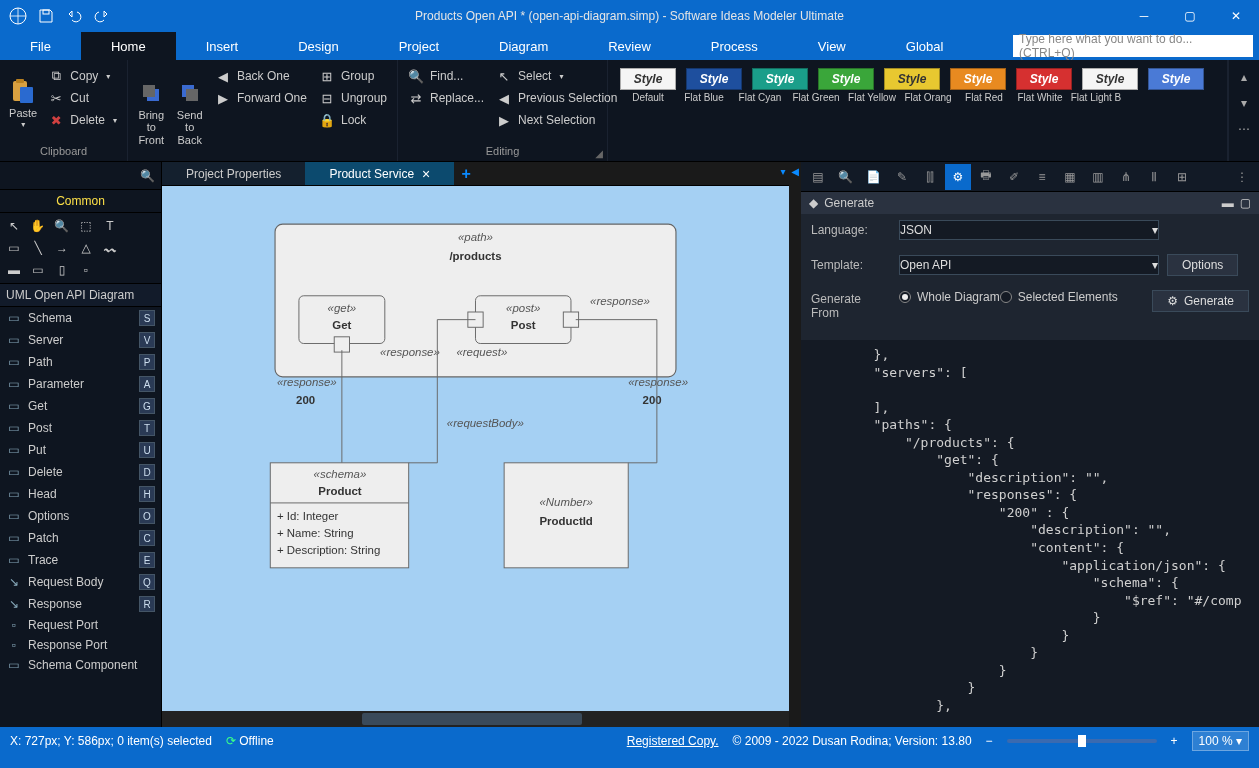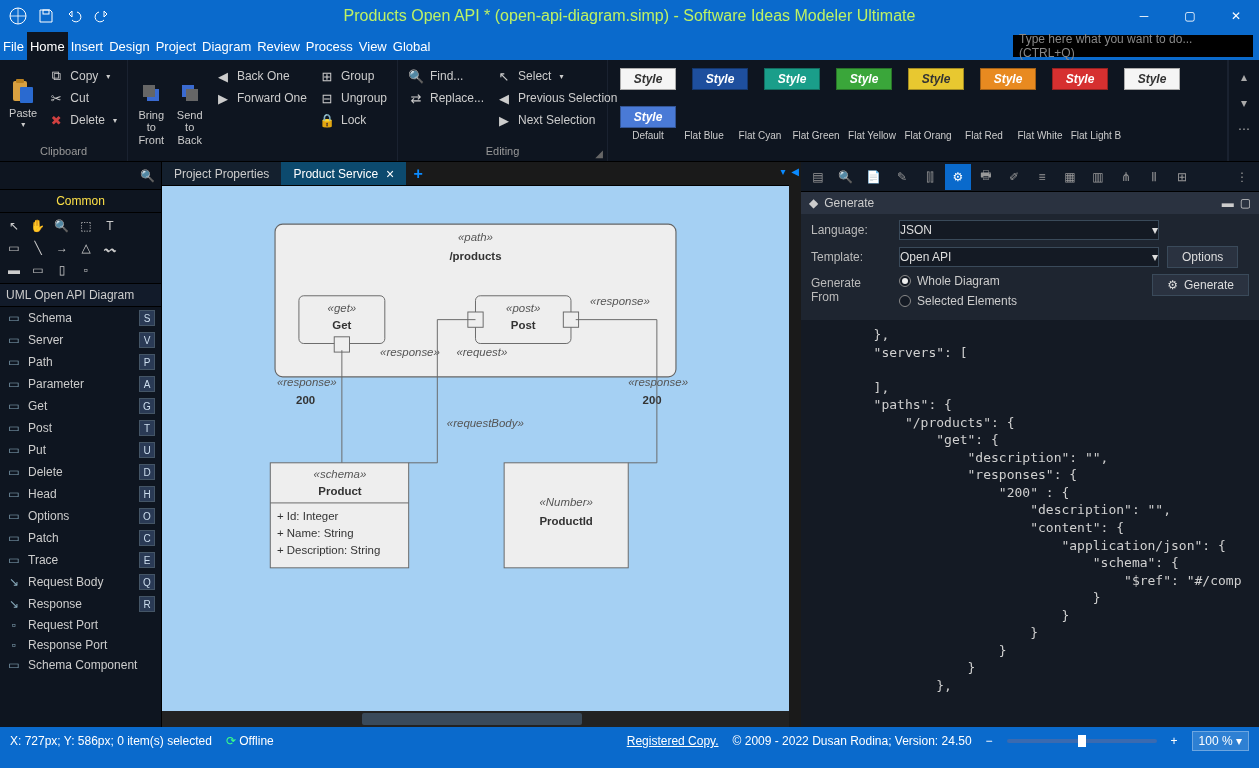--- a/index.html
+++ b/index.html
@@ -1,77 +1,77 @@
 <!DOCTYPE html>
 <html><head>
 <meta charset="utf-8">
 <style>
 *{box-sizing:border-box;margin:0;padding:0;font-family:"Segoe UI",Arial,sans-serif;font-size:12px;user-select:none}
 body{background:#000;overflow:hidden;width:1259px;height:768px;position:relative}
 .titlebar{height:32px;background:#0a6acc;display:flex;align-items:center;color:#fff;position:relative}
 .titlebar-left{display:flex;align-items:center;gap:8px;padding-left:8px}
 .titlebar-icon{width:20px;height:20px;display:flex;align-items:center;justify-content:center}
-.titlebar-title{position:absolute;left:50%;transform:translateX(-50%);color:#bef264;font-size:16px}
+.titlebar-title{position:absolute;left:50%;transform:translateX(-50%);color:#e5e5e5;font-size:12px}
 .titlebar-right{margin-left:auto;display:flex}
 .winbtn{width:46px;height:32px;display:flex;align-items:center;justify-content:center;color:#fff;cursor:pointer}
 .menubar{height:28px;background:#0a6acc;display:flex;align-items:stretch;color:#fff}
-.menutab{padding:0 3px;display:flex;align-items:center;cursor:pointer;font-size:13px}
+.menutab{padding:0 30px;display:flex;align-items:center;cursor:pointer;font-size:13px}
 .menutab.file{background:#0a6acc;font-weight:500}
 .menutab.active{background:#0e1520;color:#fff}
 .menuspacer{flex:1}
-.menusearch{width:240px;margin:3px 6px;background:#000000;color:#888;padding:2px 6px;display:flex;align-items:center;font-size:11px}
+.menusearch{width:240px;margin:3px 6px;background:#ffffff;color:#888;padding:2px 6px;display:flex;align-items:center;font-size:11px}
 .ribbon{height:102px;background:#0e1520;display:flex;border-bottom:1px solid #000;color:#ccc}
 .ribgroup{display:flex;flex-direction:column;padding:4px 6px 0 6px;border-right:1px solid #1a2230;position:relative}
 .ribgroup-body{flex:1;display:flex;gap:4px}
 .ribgroup-label{text-align:center;font-size:11px;color:#999;padding:2px 0;height:18px}
 .bigbtn{display:flex;flex-direction:column;align-items:center;justify-content:center;width:42px;cursor:pointer;padding:4px 2px;gap:2px}
 .bigbtn .ico{width:28px;height:28px;display:flex;align-items:center;justify-content:center}
 .bigbtn span{font-size:11px;text-align:center;line-height:1.1}
 .btncol{display:flex;flex-direction:column;gap:2px;justify-content:flex-start;padding-top:2px}
 .smbtn{display:flex;align-items:center;gap:6px;padding:2px 4px;cursor:pointer;font-size:11px;color:#ccc;white-space:nowrap}
 .smbtn .ico{width:16px;height:16px;display:flex;align-items:center;justify-content:center;font-size:13px}
-.styles-row{display:flex;gap:16px;flex-wrap:wrap;padding:4px 6px 0 6px}
+.styles-row{display:flex;gap:10px;flex-wrap:wrap;padding:4px 6px 0 6px}
 .stylebtn{width:56px;height:22px;display:flex;align-items:center;justify-content:center;font-style:italic;font-weight:bold;cursor:pointer;border:1px solid rgba(0,0,0,.3)}
 .stylelbls{display:flex;padding:2px 6px;font-size:10px;color:#ccc}
 .stylelbl{width:56px;text-align:center;font-size:10px;white-space:nowrap;overflow:hidden}
 .rib-right{display:flex;flex-direction:column;padding:6px 4px;gap:4px;border-left:1px solid #1a2230}
 .sqbtn{width:22px;height:22px;display:flex;align-items:center;justify-content:center;cursor:pointer;color:#aaa}
 .main{display:flex;height:565px;background:#1a1a1a}
 .left-panel{width:162px;background:#0e1520;display:flex;flex-direction:column;border-right:1px solid #000}
 .lp-search{height:28px;display:flex;align-items:center;justify-content:flex-end;padding:0 6px;border-bottom:1px solid #000}
 .lp-tab{padding:4px 0;text-align:center;color:#fde047;border-bottom:1px solid #000;font-size:12px}
 .toolbar-rows{padding:4px;display:flex;flex-direction:column;gap:4px;border-bottom:1px solid #000}
 .tbrow{display:flex;gap:4px}
 .tbbtn{width:20px;height:18px;display:flex;align-items:center;justify-content:center;cursor:pointer;color:#ccc}
 .cat-header{padding:4px 6px;color:#ccc;border-bottom:1px solid #000;background:#121b2a}
 .tool-list{flex:1;overflow-y:auto}
 .tool-item{display:flex;align-items:center;padding:3px 6px;cursor:pointer;color:#ccc;gap:6px;position:relative}
 .tool-item .key{margin-left:auto;width:16px;height:16px;background:#2a3a55;border:1px solid #456;display:flex;align-items:center;justify-content:center;font-size:10px;color:#cde}
 .tool-item .tico{width:16px;height:14px;display:flex;align-items:center;justify-content:center;color:#8ab}
 .center{flex:1;display:flex;flex-direction:column;background:#1a1a1a}
 .tabstrip{height:24px;background:#1a1a1a;display:flex;align-items:stretch;border-bottom:1px solid #000}
-.doctab{padding:0 12px;display:flex;align-items:center;gap:8px;cursor:pointer;color:#ccc;font-size:12px;background:#14202e}
+.doctab{padding:0 24px;display:flex;align-items:center;gap:8px;cursor:pointer;color:#ccc;font-size:12px;background:#14202e}
 .doctab.active{background:#0c4a6e;color:#fff}
 .doctab .x{color:inherit;font-size:14px}
 .addtab{width:24px;display:flex;align-items:center;justify-content:center;color:#0a8aff;cursor:pointer;font-size:16px;font-weight:bold}
 .canvas-wrap{flex:1;position:relative;overflow:hidden}
 .canvas{position:absolute;inset:0;background:#a5d0f3}
 .canvas svg{position:absolute;inset:0}
 .hscroll{height:16px;background:#222;position:relative}
 .hscroll .thumb{position:absolute;left:200px;width:220px;top:2px;bottom:2px;background:#3a4a5a;border-radius:2px}
 .splitter{width:12px;background:#1a1a1a;display:flex;align-items:flex-start;justify-content:center;padding-top:4px;cursor:ew-resize}
 .splitter-arrow{color:#0a8aff;font-size:10px}
 .right-panel{width:458px;background:#1e2530;display:flex;flex-direction:column}
 .rp-toolbar{height:30px;background:#121a26;display:flex;align-items:center;padding:0 4px;gap:2px;border-bottom:1px solid #000}
 .rp-tbtn{width:26px;height:26px;display:flex;align-items:center;justify-content:center;cursor:pointer;color:#999}
 .rp-tbtn.active{background:#0a6acc;color:#fff}
 .rp-header{height:22px;background:#2a3240;display:flex;align-items:center;padding:0 8px;color:#ccc;gap:6px}
 .rp-header .spacer{flex:1}
 .rp-form{padding:6px 10px;background:#1e2530;color:#ccc}
-.rp-row{display:flex;align-items:center;margin-bottom:6px;gap:8px}
+.rp-row{display:flex;align-items:center;margin-bottom:14px;gap:8px}
 .rp-row label{width:80px;color:#bbb}
 .rp-select{flex:1;background:#141a24;border:1px solid #3a4a5a;color:#ddd;padding:2px 0;display:flex;align-items:center;justify-content:space-between;cursor:pointer;max-width:260px}
 .rp-btn{background:#2a3240;border:1px solid #3a4a5a;color:#ddd;padding:3px 14px;cursor:pointer;display:flex;align-items:center;gap:6px}
 .rp-radio{display:flex;align-items:center;gap:6px;cursor:pointer}
 .rp-radio .dot{width:12px;height:12px;border-radius:50%;border:1px solid #888;background:#141a24;display:flex;align-items:center;justify-content:center}
 .rp-radio .dot.on::after{content:"";width:6px;height:6px;border-radius:50%;background:#eee}
 .code-area{flex:1;background:#141a24;color:#d0d0d0;font-family:Consolas,monospace;font-size:13px;padding:6px 10px;white-space:pre;overflow:auto;line-height:1.35;position:relative}
 .statusbar{height:28px;background:#0a6acc;display:flex;align-items:center;color:#fff;padding:0 10px;gap:14px}
 .statusbar .spacer{flex:1}
 .status-link{text-decoration:underline;cursor:pointer}
@@ -504,21 +504,21 @@
         <div class="rp-select">
             <span>Open API</span>
             <span>▾</span>
           </div>
         <div class="rp-btn">
             <span>Options</span>
           </div>
       </div>
       <div class="rp-row" style="align-items:flex-start">
         <label style="padding-top:2px">Generate From</label>
-        <div style="display:flex;flex-direction:column;gap:6px;flex:1">
+        <div style="display:flex;flex-direction:row;gap:0;flex:1">
           <div class="rp-radio">
               <span class="dot on"></span>
               <span>Whole Diagram</span>
             </div>
           <div class="rp-radio">
               <span class="dot"></span>
               <span>Selected Elements</span>
             </div>
         </div>
         <div class="rp-btn">
@@ -549,21 +549,21 @@
                     }
                 },</div>
   </div>
 </div>
 
 <div class="statusbar">
   <span>X: 727px; Y: 586px; 0 item(s) selected</span>
   <span><span style="color:#3aff8a">⟳ </span><span>Offline</span></span>
   <span class="spacer"></span>
   <span class="status-link">Registered Copy.</span>
-  <span>© 2009 - 2022 Dusan Rodina; Version: 24.50</span>
+  <span>© 2009 - 2022 Dusan Rodina; Version: 13.80</span>
   <span>−</span>
   <div class="zoom-slider">
       <div class="handle"></div>
     </div>
   <span>+</span>
   <span class="zoom-box"><span>100 %</span> ▾</span>
 </div>
 
 <div style="height:13px;background:#0a6acc"></div>
 

